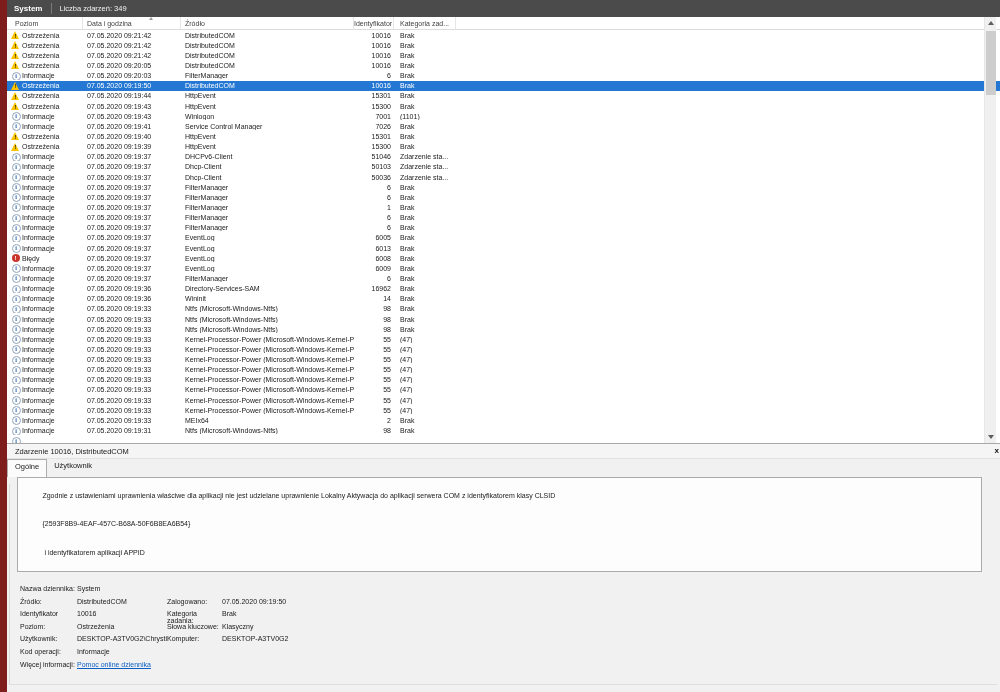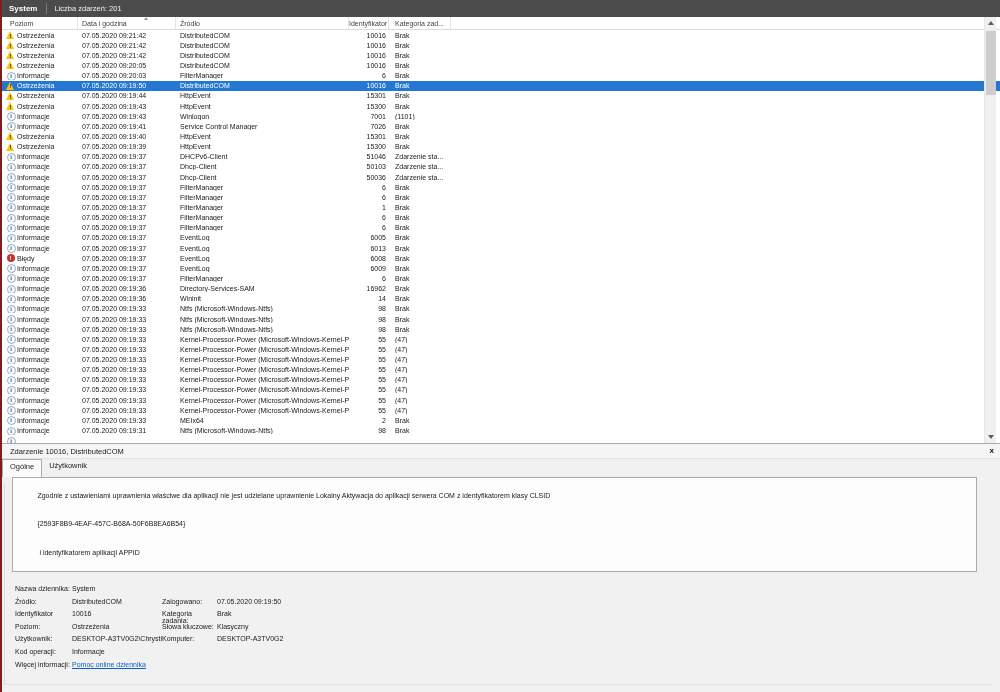--- a/index.html
+++ b/index.html
@@ -1,17 +1,17 @@
 <!DOCTYPE html>
 <html><head>
 <meta charset="utf-8">
 <style>
   * { margin:0; padding:0; box-sizing:border-box; }
   body { font-family:"Liberation Sans", sans-serif; background:#fff; }
-  .screen { position:relative; width:1000px; height:692px; background:#fff; overflow:hidden; border-left:2px solid #7f1d1d; }
+  .screen { position:relative; width:1000px; height:692px; background:#fff; overflow:hidden; border-left:7px solid #7f1d1d; }
 
   
   .topbar { height:17px; background:#4B4B4B; display:flex; align-items:center; color:#fff; }
   .topbar .log-name { font-weight:bold; font-size:8px; padding:0 9px 0 7px; }
   .topbar .sep { width:1px; height:11px; background:#7A7A7A; }
   .topbar .count { font-size:7.5px; padding-left:7px; color:#F2F2F2; }
 
   
   .colhead { display:flex; height:13px; background:#FFFFFF; border-bottom:1px solid #DCDCDC; font-size:7px; color:#3F3F3F; }
   .hcell { padding-top:3px; border-right:1px solid #E6E6E6; position:relative; white-space:nowrap; overflow:hidden; }
@@ -76,21 +76,21 @@
   .pane-left-edge { position:absolute; left:2px; top:40px; bottom:7px; border-left:1px solid #D8D8D8; }
 </style>
 </head>
 <body>
 
 <div class="screen">
 
   <div class="topbar">
     <span class="log-name">System</span>
     <span class="sep"></span>
-    <span class="count">Liczba zdarzeń: 201</span>
+    <span class="count">Liczba zdarzeń: 349</span>
   </div>
 
   <div class="colhead">
     <div class="hcell c-level">Poziom</div>
     <div class="hcell c-date">
       <span>Data i godzina</span>
       <span class="sort-up"></span>
     </div>
     <div class="hcell c-source">Źródło</div>
     <div class="hcell c-id">Identyfikator ...</div>

